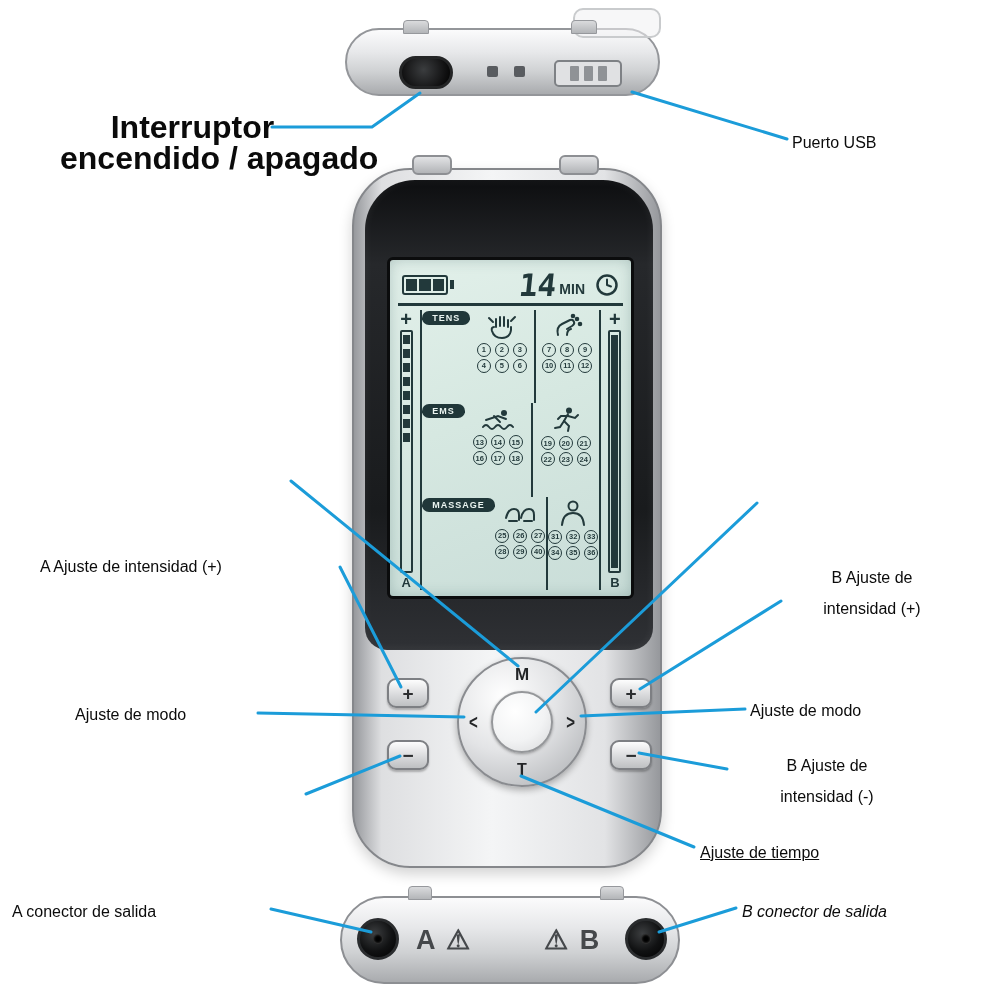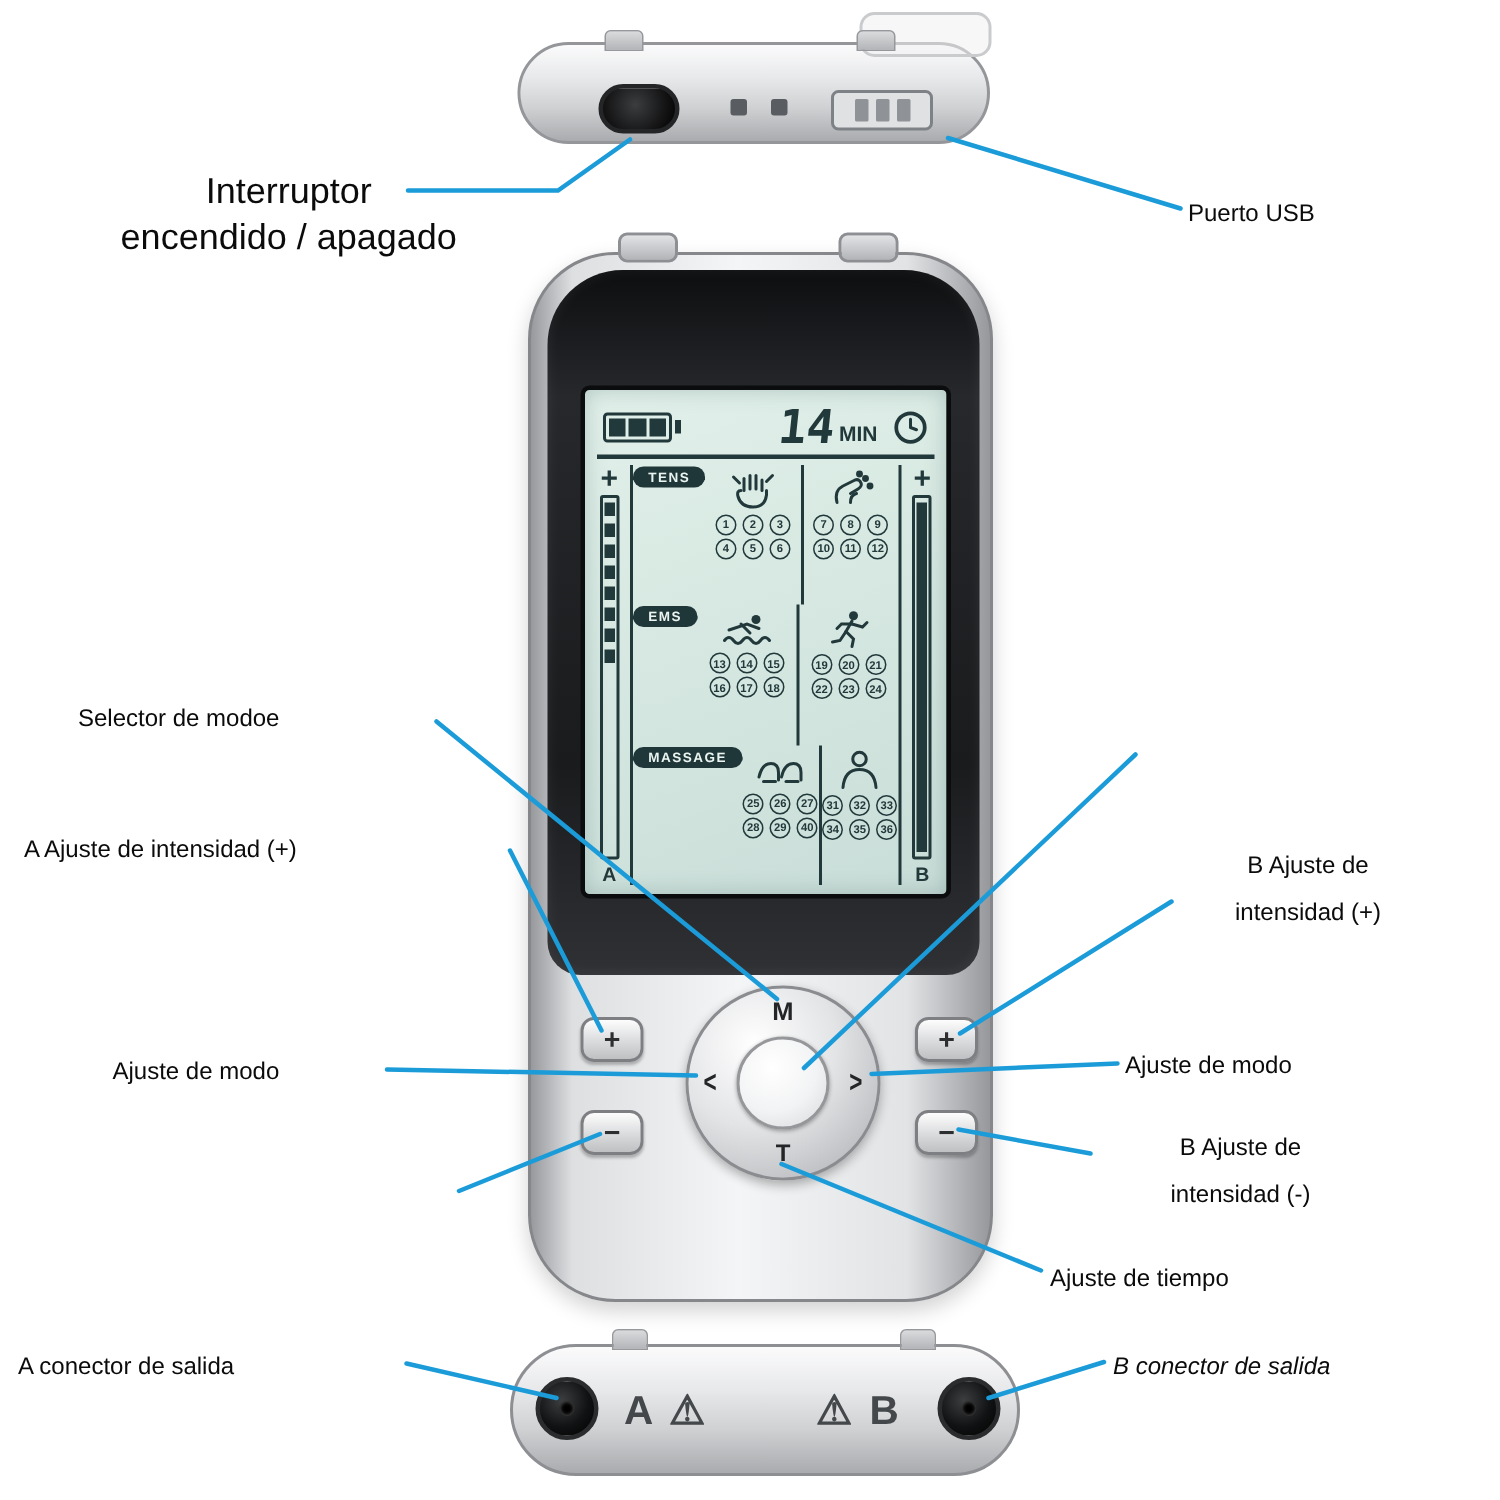--- a/index.html
+++ b/index.html
@@ -129,38 +129,37 @@
     <polyline points="781,601 640,689" stroke="#1b9cd9"></polyline>
     <polyline points="258,713 464,717" stroke="#1b9cd9"></polyline>
     <polyline points="745,709 581,716" stroke="#1b9cd9"></polyline>
     <polyline points="306,794 400,756" stroke="#1b9cd9"></polyline>
     <polyline points="727,769 639,753" stroke="#1b9cd9"></polyline>
     <polyline points="694,847 521,776" stroke="#1b9cd9"></polyline>
     <polyline points="271,909 371,932" stroke="#1b9cd9"></polyline>
     <polyline points="736,908 659,932" stroke="#1b9cd9"></polyline>
   </svg>
 
-  <div class="callout center" style="left:60px; top:112px; width:265px; font-size:24px;">
+  <div class="callout center" style="left:60px; top:112px; width:265px; font-size:32px;font-weight:bold;">
     <div>Interruptor</div>
     <div>encendido / apagado</div>
   </div>
   <div class="callout" style="left:792px; top:127px;">Puerto USB</div>
-  <div class="callout" style="left:52px; top:464px;">Selector de modoe</div>
-  <div class="callout" style="left:16px; top:551px;">A Ajuste de intensidad (+)</div>
+  <div class="callout" style="left:40px; top:551px;">A Ajuste de intensidad (+)</div>
   <div class="callout center" style="left:772px; top:562px; width:200px;">
     <div>B Ajuste de</div>
     <div>intensidad (+)</div>
   </div>
   <div class="callout" style="left:75px; top:699px;">Ajuste de modo</div>
   <div class="callout" style="left:750px; top:695px;">Ajuste de modo</div>
   <div class="callout center" style="left:722px; top:750px; width:210px;">
     <div>B Ajuste de</div>
     <div>intensidad (-)</div>
   </div>
-  <div class="callout" style="left:700px; top:837px;">Ajuste de tiempo</div>
+  <div class="callout" style="left:700px; top:837px;text-decoration:underline;">Ajuste de tiempo</div>
   <div class="callout" style="left:12px; top:896px;">A conector de salida</div>
   <div class="callout" style="left:742px; top:896px;font-style:italic;">B conector de salida</div>
 
   <div class="top-view">
     <div class="clip"></div>
     <div class="tv-tab" style="left:56px;"></div>
     <div class="tv-tab" style="left:224px;"></div>
     <div class="power-port"></div>
     <div class="tv-dots">
       <div class="tv-dot"></div>

